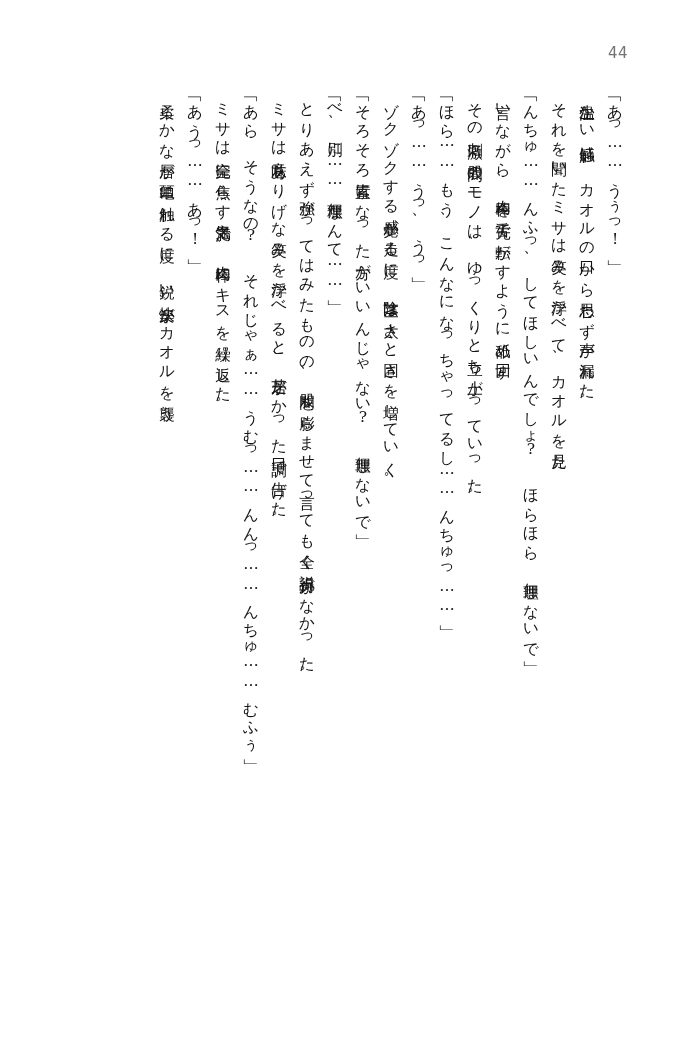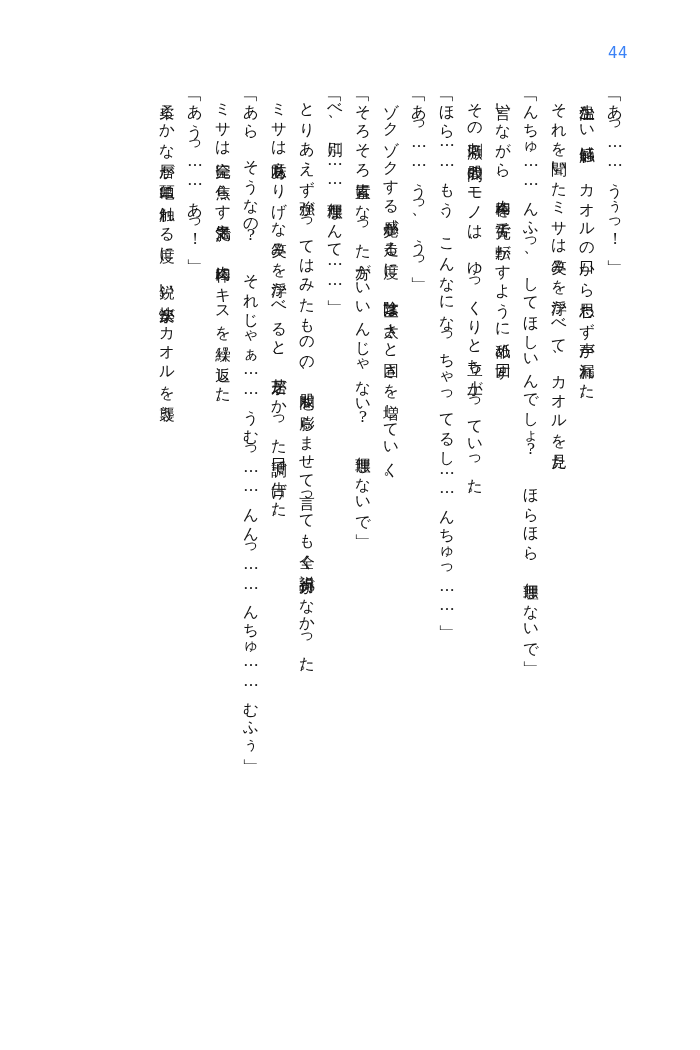--- a/index.html
+++ b/index.html
@@ -15,21 +15,21 @@
     overflow: hidden;
     font-family: "DejaVu Serif", "Liberation Serif", serif;
     color: #111111;
   }
   .page-number {
     position: absolute;
     top: 44px;
     right: 72px;
     font-size: 15px;
     font-family: "DejaVu Sans", "Liberation Sans", sans-serif;
-    color: #3b82f6;
+    color: #737373;
     letter-spacing: 0.5px;
   }
   .text-body {
     position: absolute;
     top: 92px;
     left: 80px;
     right: 78px;
     height: 900px;
     display: flex;
     flex-direction: row-reverse;

